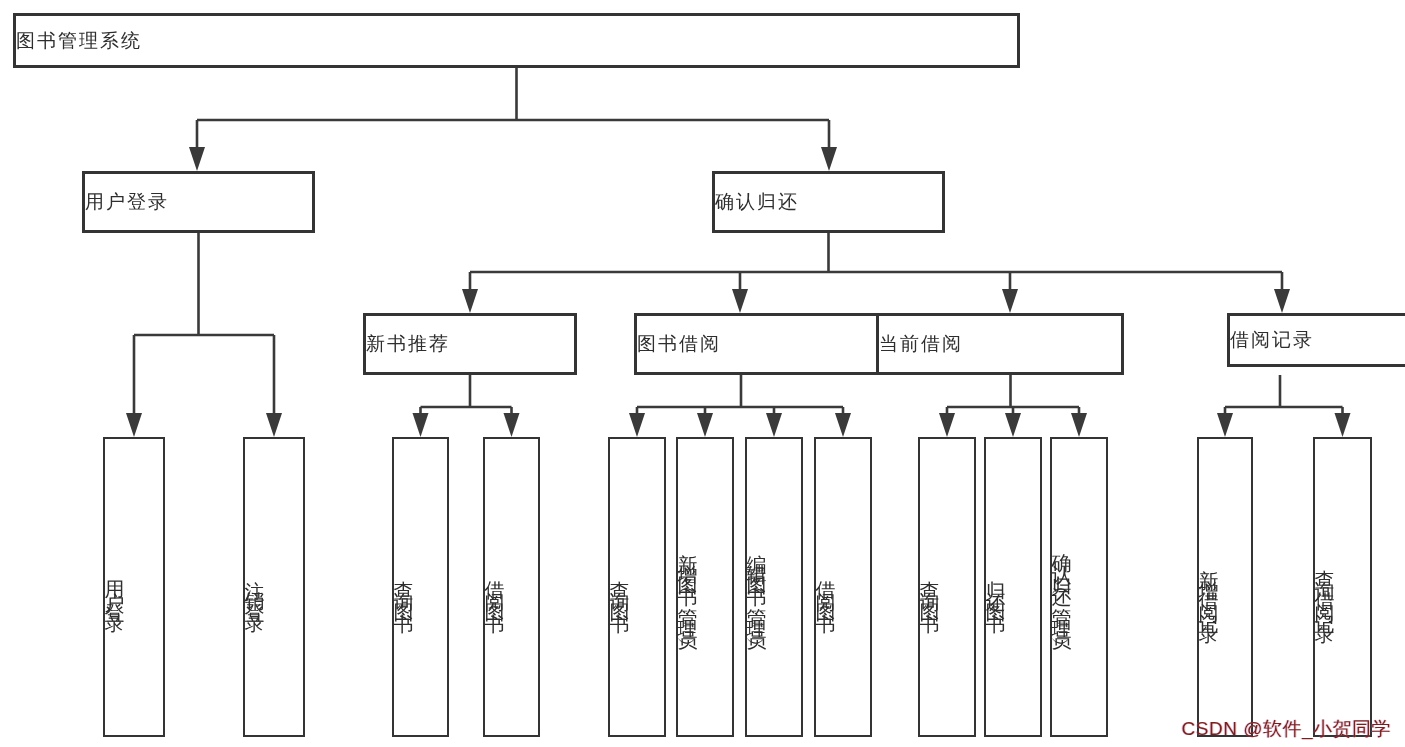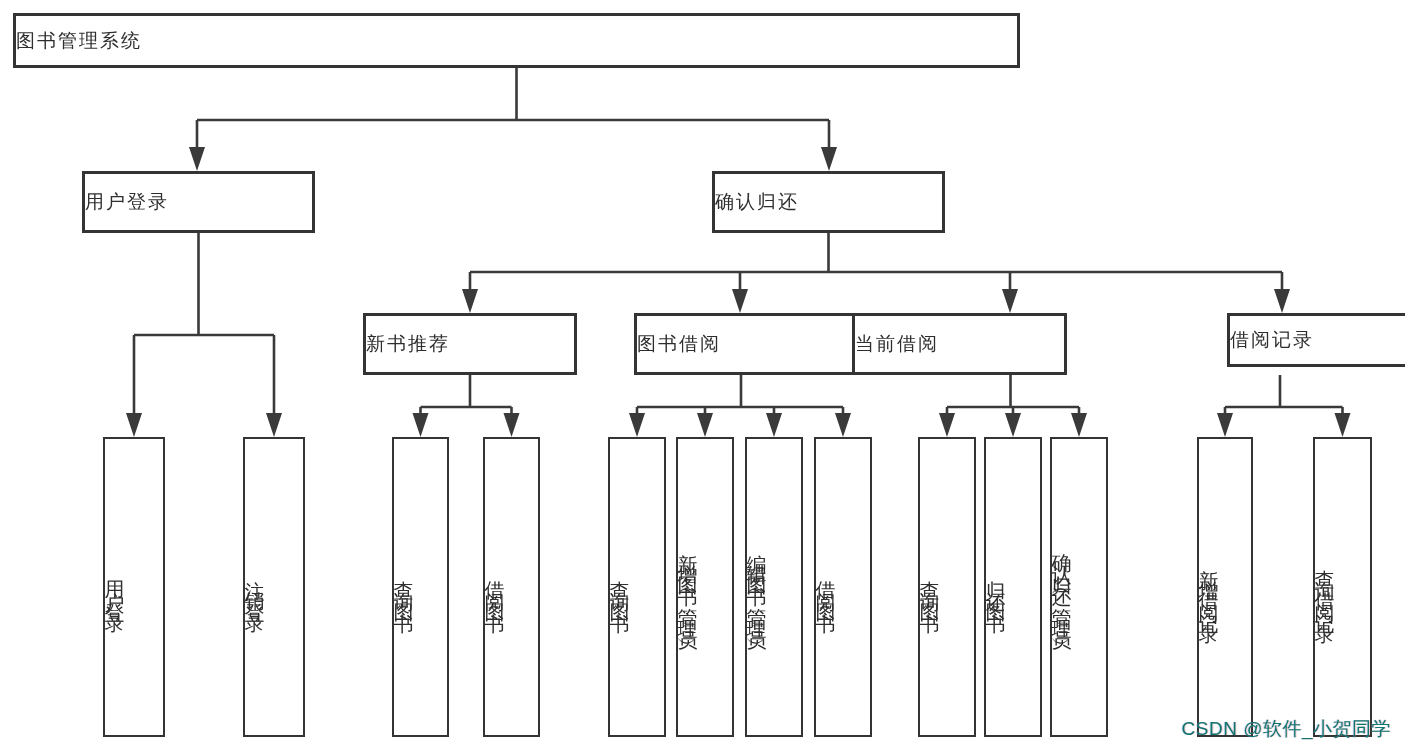--- a/index.html
+++ b/index.html
@@ -49,21 +49,21 @@
     font-size: 20px;
     letter-spacing: 11px;
     line-height: 1;
     white-space: nowrap;
   }
   .watermark {
     position: absolute;
     right: 14px;
     bottom: 5px;
     font-size: 19px;
-    color: #0f766e;
+    color: #7f1d1d;
     letter-spacing: 0.5px;
     text-shadow: 1px 0 0 rgba(230, 120, 120, 0.35), -1px 0 0 rgba(120, 140, 230, 0.30);
     white-space: nowrap;
     z-index: 5;
   }
 </style>
 </head>
 <body>
 
 <div class="canvas">
@@ -118,21 +118,21 @@
   <div class="box" style="left:712px;top:171px;width:233px;height:62px">
     <span class="hlabel">确认归还</span>
   </div>
 
   <div class="box" style="left:363px;top:313px;width:214px;height:62px">
     <span class="hlabel">新书推荐</span>
   </div>
   <div class="box" style="left:634px;top:313px;width:258px;height:62px">
     <span class="hlabel">图书借阅</span>
   </div>
-  <div class="box" style="left:852px;top:313px;width:215px;height:62px">
+  <div class="box" style="left:876px;top:313px;width:248px;height:62px">
     <span class="hlabel">当前借阅</span>
   </div>
   <div class="box" style="left:1227px;top:313px;width:214px;height:54px">
     <span class="hlabel">借阅记录</span>
   </div>
 
   <div class="box leaf" style="left:103px;width:62px">
     <span class="vlabel">用户登录</span>
   </div>
   <div class="box leaf" style="left:243px;width:62px">

